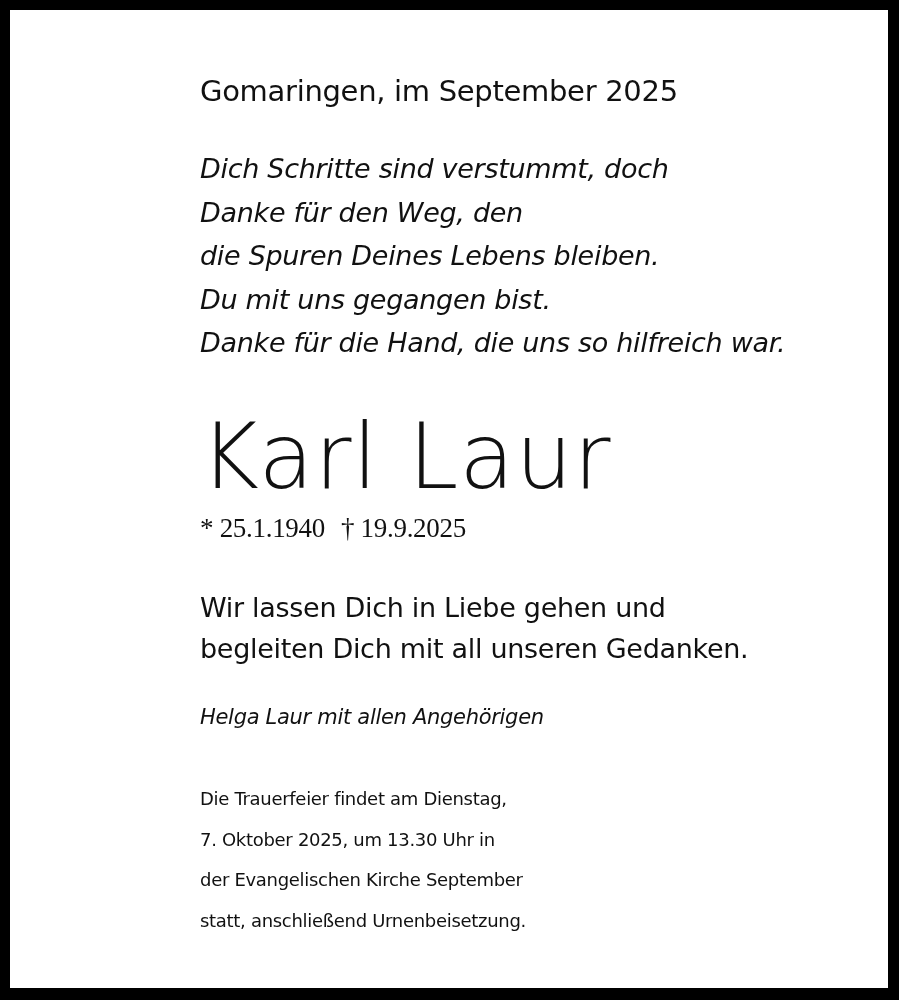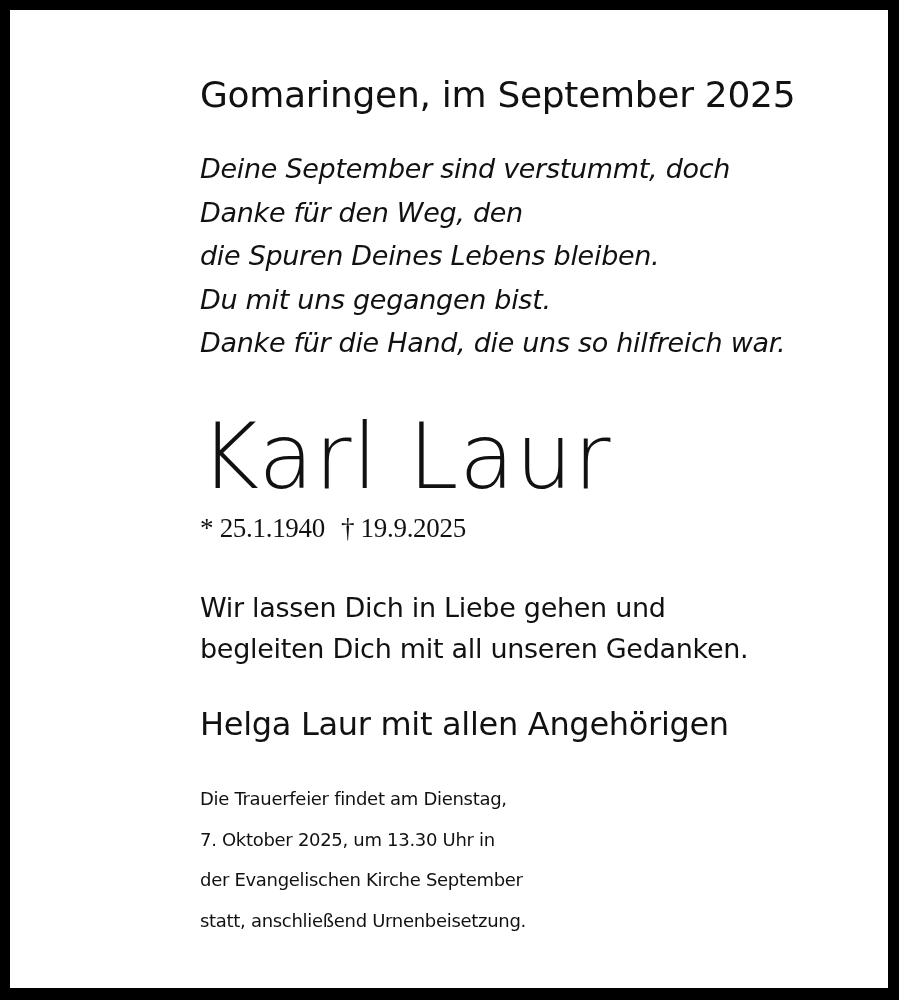--- a/index.html
+++ b/index.html
@@ -6,40 +6,40 @@
     body { width: 899px; height: 1000px; position: relative; overflow: hidden; }
     .frame {
       position: absolute; left: 10px; top: 10px; width: 878px; height: 978px;
       background: #fff;
     }
     .txt {
       position: absolute; left: 200px; margin: 0; color: #111;
       font-family: "DejaVu Sans", "Liberation Sans", sans-serif;
       white-space: nowrap; letter-spacing: -0.3px;
     }
-    .place { top: 74px; font-size: 36px; }
+    .place { top: 74px; font-size: 29px; }
     .poem { top: 147px; font-size: 27px; font-style: italic; line-height: 43.5px; }
     .name { top: 402px; font-size: 90px; font-weight: 300; letter-spacing: 1px; line-height: 110px; text-align: right; }
     .dates { top: 512px; font-size: 27px; font-family: "DejaVu Serif", "Liberation Serif", serif; }
     .dates span { display: inline-block; font-family: Liberation Serif, serif; }
     .dates .death { margin-left: 16px; }
     .farewell { top: 587px; font-size: 27px; line-height: 41px; }
-    .mourners { top: 705px; font-size: 32px; }
+    .mourners { top: 705px; font-size: 21px; font-style: italic; }
     .service { top: 779px; font-size: 18px; line-height: 40.5px; }
     .line { display: block; }
   </style>
 </head>
 <body>
 
 <div class="frame"></div>
 
 <p class="txt place">Gomaringen, im September 2025</p>
 
 <p class="txt poem">
-  <span class="line">Deine September sind verstummt, doch</span>
+  <span class="line">Dich Schritte sind verstummt, doch</span>
   <span class="line">Danke für den Weg, den</span>
   <span class="line">die Spuren Deines Lebens bleiben.</span>
   <span class="line">Du mit uns gegangen bist.</span>
   <span class="line">Danke für die Hand, die uns so hilfreich war.</span>
 </p>
 
 <h1 class="txt name">Karl Laur</h1>
 
 <p class="txt dates">
   <span>* 25.1.1940</span><span class="death">† 19.9.2025</span>

